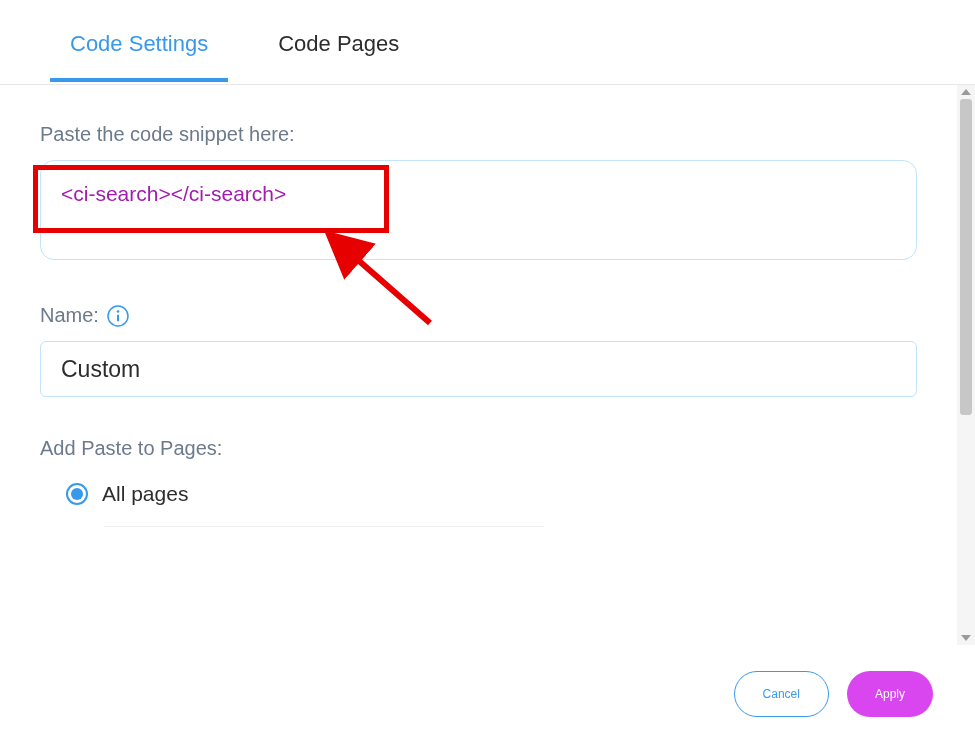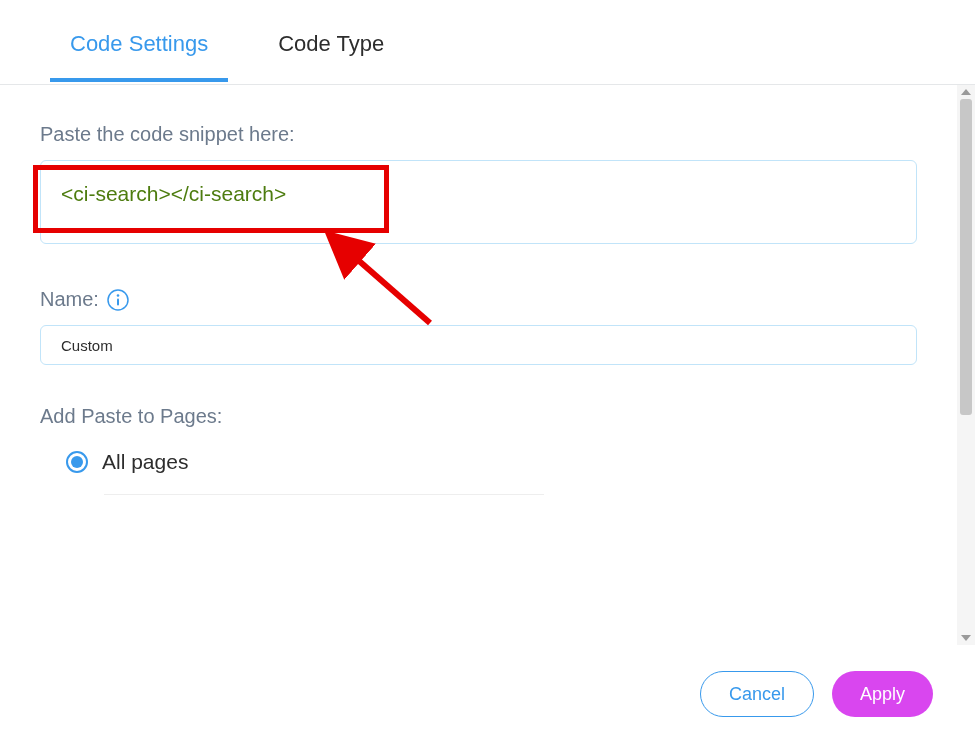--- a/index.html
+++ b/index.html
@@ -67,40 +67,40 @@
       height: 22px;
       margin-left: 8px;
     }
     .info-icon svg {
       width: 22px;
       height: 22px;
     }
     .textarea-input {
       width: 100%;
       border: 1px solid #c1e4f9;
-      border-radius: 6px;
+      border-radius: 14px;
       padding: 18px 20px;
       font-size: 21px;
-      color: #4d7c0f;
+      color: #a21caf;
       background: #fff;
       font-family: inherit;
       resize: none;
-      height: 84px;
+      height: 100px;
       line-height: 1.4;
     }
     .text-input {
       width: 100%;
       border: 1px solid #c1e4f9;
       border-radius: 6px;
       padding: 6px 20px;
-      font-size: 15px;
+      font-size: 23px;
       color: #2d2d2d;
       background: #fff;
       font-family: inherit;
-      height: 40px;
+      height: 56px;
     }
     .radio-row {
       display: flex;
       align-items: center;
       gap: 14px;
       font-size: 21px;
       color: #2d2d2d;
       padding: 8px 0 20px 0;
       border-bottom: 1px solid #eeeeee;
       width: 440px;
@@ -161,21 +161,21 @@
       display: flex;
       align-items: center;
       justify-content: flex-end;
       gap: 18px;
       padding: 0 42px 22px 0;
     }
     .btn {
       height: 46px;
       border-radius: 23px;
       padding: 0 28px;
-      font-size: 18px;
+      font-size: 12px;
       cursor: pointer;
       font-family: inherit;
       display: inline-flex;
       align-items: center;
       justify-content: center;
     }
     .btn-secondary {
       background: #fff;
       color: #3899ec;
       border: 1px solid #3899ec;
@@ -201,21 +201,21 @@
       left: 320px;
       pointer-events: none;
       z-index: 10;
     }
   </style>
 </head>
 <body>
 
 <div class="tabs">
   <div class="tab active">Code Settings</div>
-  <div class="tab">Code Type</div>
+  <div class="tab">Code Pages</div>
 </div>
 
 <div class="main-wrapper">
   <div class="content">
 
     <div class="field-group">
       <div class="label">Paste the code snippet here:</div>
       <textarea class="textarea-input" style="">&lt;ci-search&gt;&lt;/ci-search&gt;</textarea>
     </div>
 

